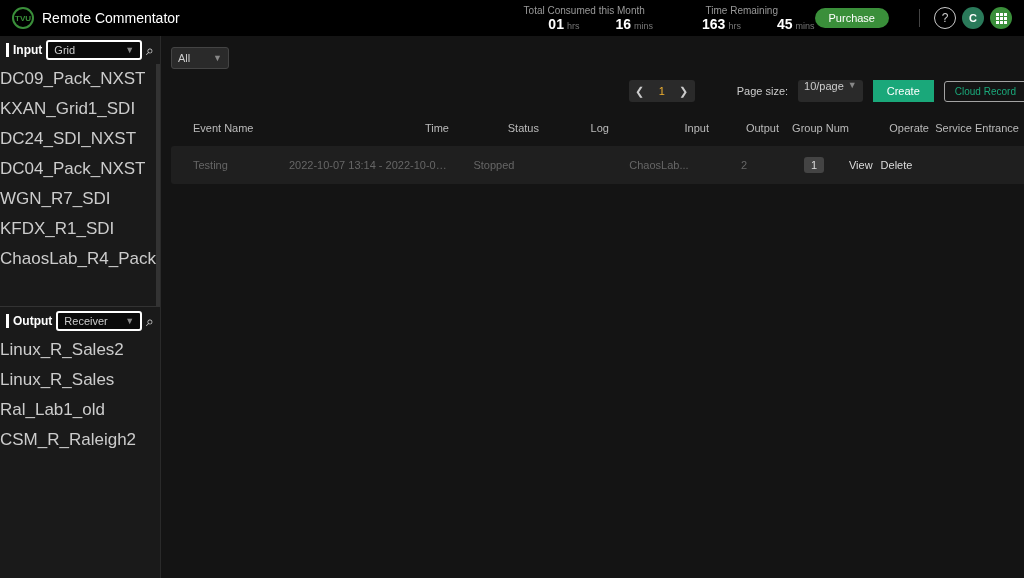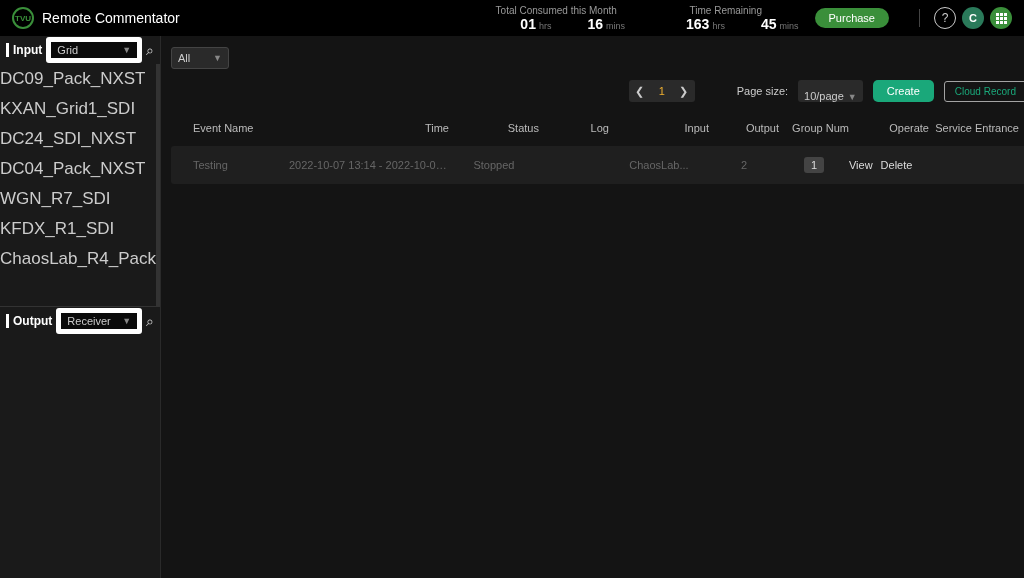--- a/index.html
+++ b/index.html
@@ -20,21 +20,21 @@
 }
 .logo {
   width: 22px; height: 22px;
   border: 2px solid #3a8f3a;
   border-radius: 50%;
   display: flex; align-items: center; justify-content: center;
   color: #3a8f3a; font-size: 8px; font-weight: bold;
 }
 .title { margin-left: 8px; color: #fff; font-size: 14px; font-weight: 500; }
 .spacer { flex: 1; }
-.stats { display: flex; gap: 28px; margin-right: 16px; }
+.stats { display: flex; gap: 16px; margin-right: 0; }
 .stat { text-align: center; }
 .stat-label { color: #999; font-size: 10px; }
 .stat-value { display: flex; align-items: baseline; gap: 3px; justify-content: center; }
 .stat-num { color: #fff; font-size: 14px; font-weight: bold; padding-left: 33px; }
 .stat-unit { color: #777; font-size: 9px; }
 .btn-purchase {
   background: #3a8f3a; color: #fff; border: none;
   border-radius: 12px; padding: 4px 14px; font-size: 11px;
   cursor: pointer; margin-right: 22px;
 }
@@ -54,22 +54,22 @@
 }
 .side-section { display: flex; flex-direction: column; }
 .side-header {
   height: 28px; display: flex; align-items: center;
   padding: 0 6px; gap: 4px;
   background: #1a1a1a;
 }
 .side-bar-mark { width: 3px; height: 14px; background: #fff; }
 .side-label { color: #fff; font-weight: bold; font-size: 12px; }
 .side-select {
-  flex: 1; background: #0a0a0a; border: 5px solid #ffffff;
-  border-radius: 3px; height: 26px; display: flex;
+  flex: 1; background: #0a0a0a; border: 2px solid #ffffff;
+  border-radius: 3px; height: 20px; display: flex;
   align-items: center; justify-content: space-between;
   padding: 0 6px; color: #ccc; font-size: 11px; cursor: pointer;
 }
 .side-search { color: #ccc; cursor: pointer; font-size: 14px; }
 .side-list { flex: 1; overflow-y: auto; }
 .side-item {
   height: 30px; display: flex; align-items: center;
   padding: 0 0; color: #ccc; font-size: 17px; cursor: pointer;
 }
 .section-input { height: 270px; }
@@ -86,26 +86,26 @@
 .controls { display: flex; align-items: center; gap: 8px; margin-left: auto; }
 .pager { display: flex; align-items: center; background: #2a2a2a; border-radius: 3px; }
 .pager-btn {
   width: 22px; height: 22px; display: flex; align-items: center;
   justify-content: center; color: #ccc; cursor: pointer; font-size: 11px;
 }
 .pager-num { width: 22px; text-align: center; color: #f0b030; font-size: 11px; }
 .pagesize-label { color: #ccc; font-size: 11px; padding-left: 32px; }
 .pagesize-select {
   height: 22px; background: #2a2a2a; border-radius: 3px;
-  display: flex; align-items: flex-end; padding: 0 6px; gap: 4px;
+  display: flex; align-items: flex-start; padding: 0 6px; gap: 4px;
   color: #ccc; font-size: 11px; cursor: pointer;
 }
 .btn-create {
   background: #1aa87a; color: #fff; border: none;
-  padding: 5px 14px; border-radius: 5px; font-size: 11px; cursor: pointer;
+  padding: 5px 14px; border-radius: 0; font-size: 11px; cursor: pointer;
 }
 .btn-cloud {
   background: transparent; color: #1aa87a; border: 1px solid #a3a3a3;
   padding: 4px 10px; border-radius: 3px; font-size: 10px; cursor: pointer;
 }
 .table { width: 100%; }
 .thead, .trow {
   display: grid;
   grid-template-columns: 110px 160px 90px 70px 100px 70px 70px 80px 90px;
   align-items: center;
@@ -204,20 +204,26 @@
     <div class="side-section section-output">
       <div class="side-header">
         <div class="side-bar-mark"></div>
         <div class="side-label">Output</div>
         <div class="side-select">
           <span>Receiver</span>
           <span class="chev">▼</span>
         </div>
         <span class="side-search">⌕</span>
       </div>
+      <div class="side-list" id="output-list">
+          <div class="side-item">Linux_R_Sales2</div>
+          <div class="side-item">Linux_R_Sales</div>
+          <div class="side-item">Ral_Lab1_old</div>
+          <div class="side-item">CSM_R_Raleigh2</div>
+        </div>
     </div>
   </div>
 
   <div class="main">
     <div class="toolbar">
       <div class="filter-select">
         <span>All</span>
         <span class="chev">▼</span>
       </div>
     </div>

